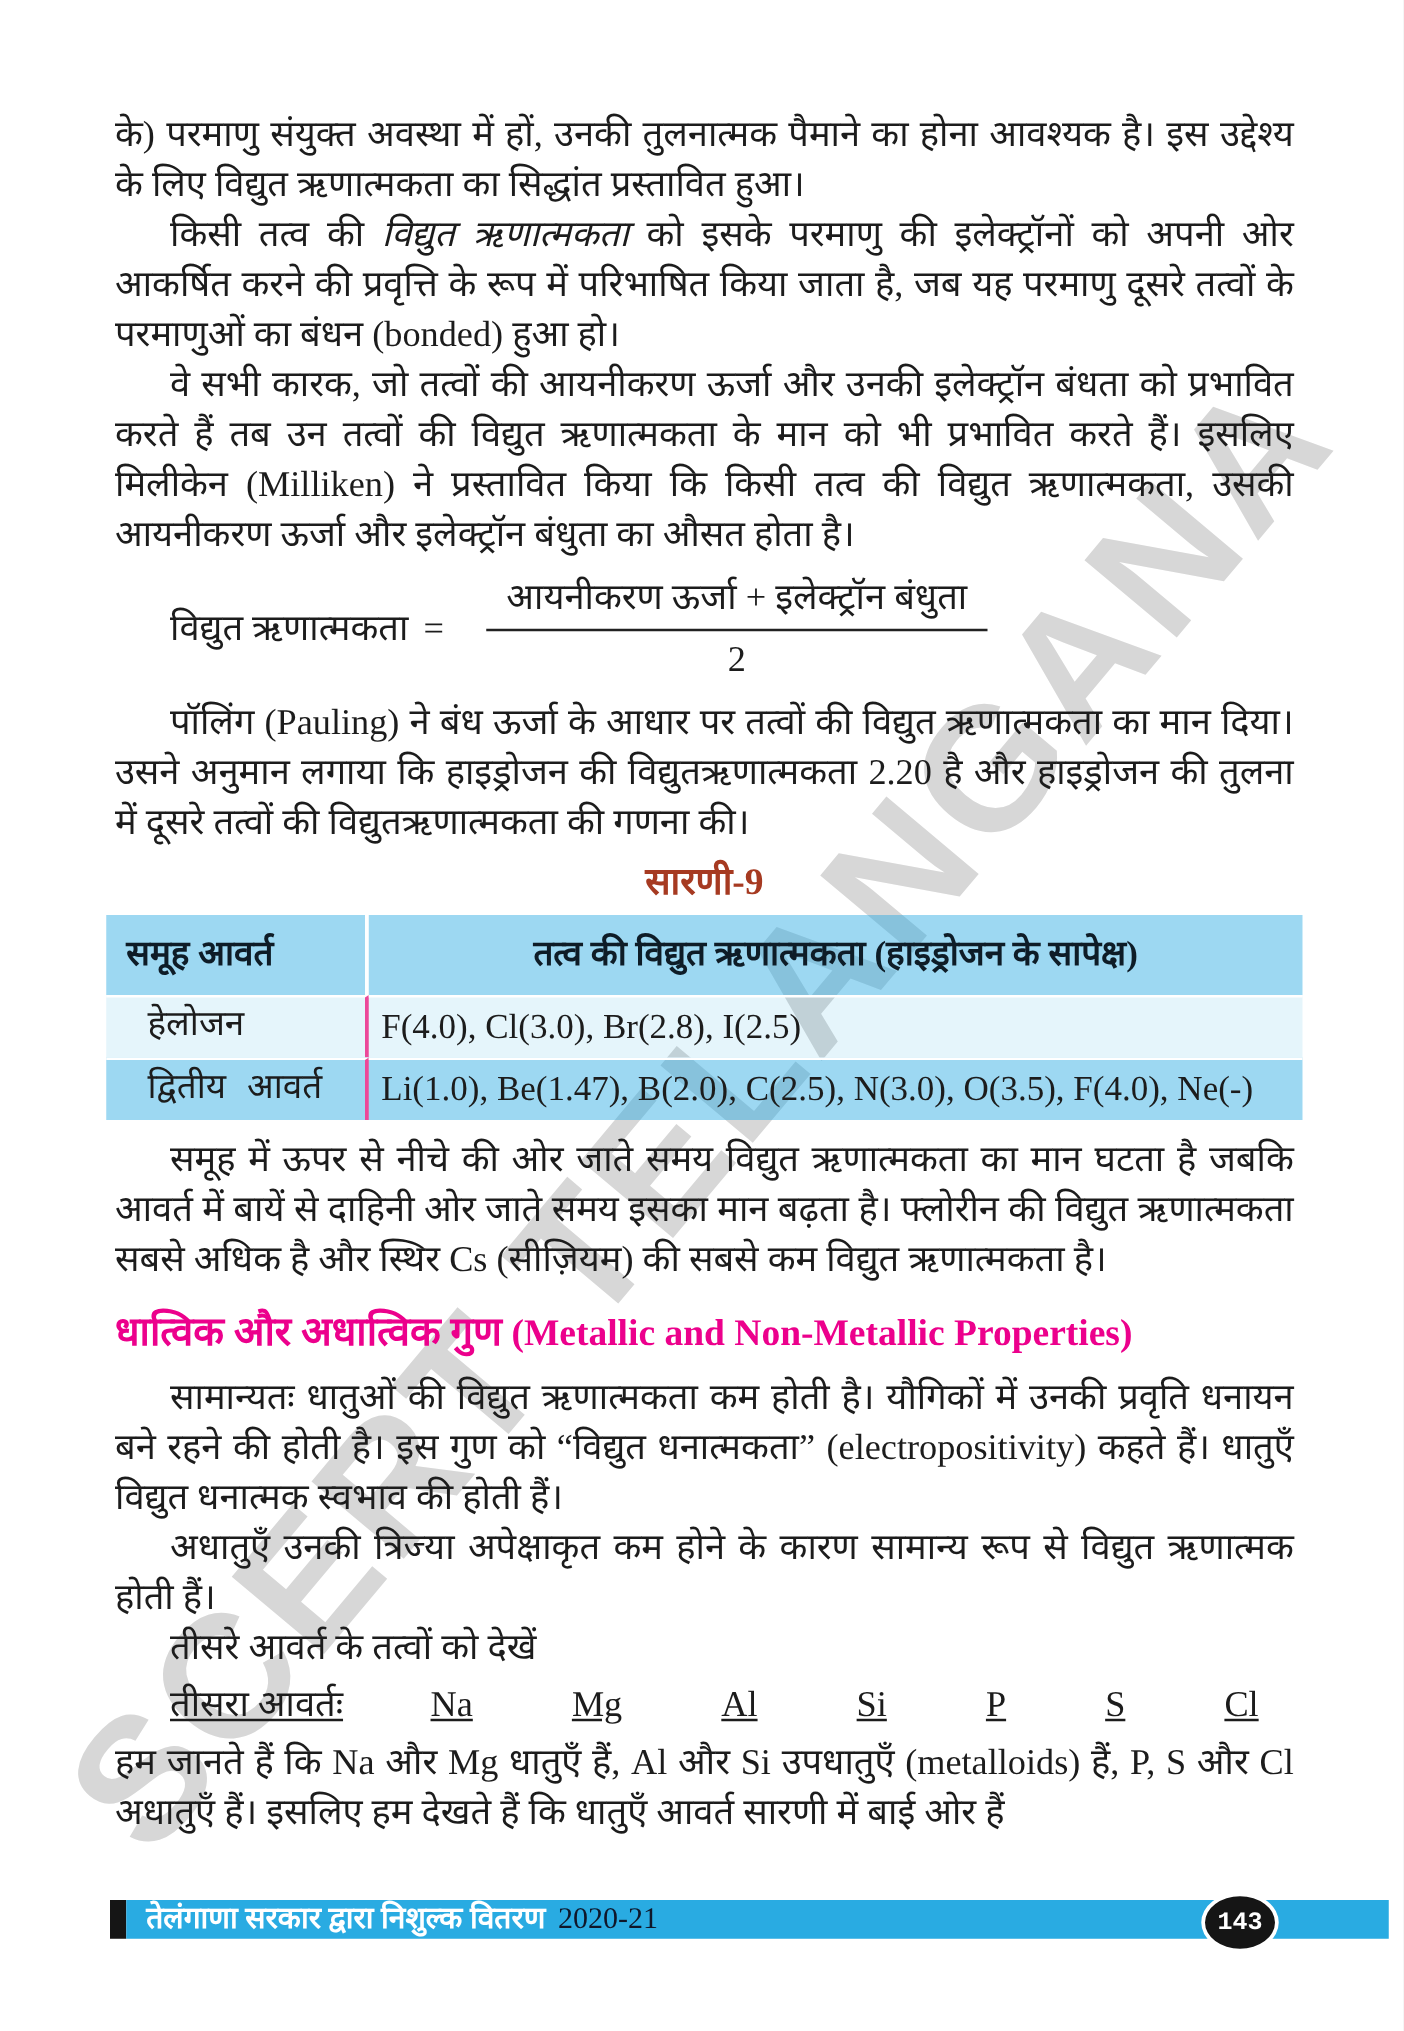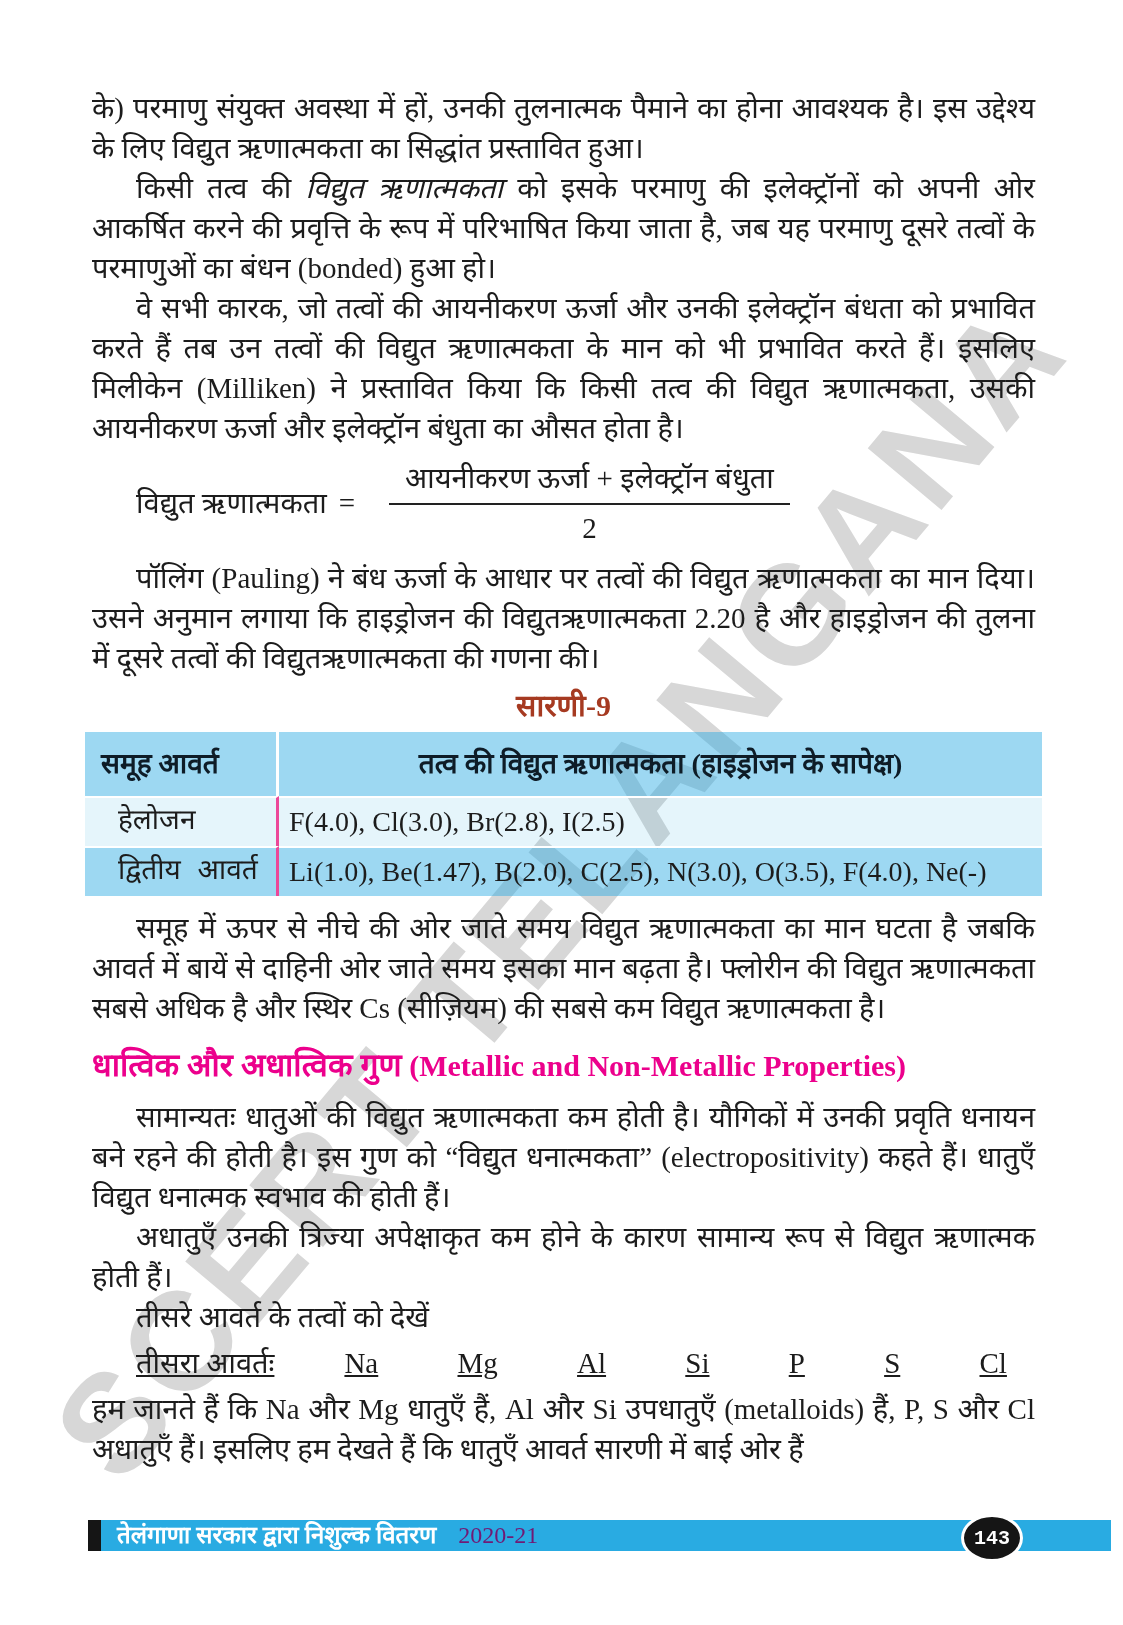--- a/index.html
+++ b/index.html
@@ -46,21 +46,21 @@
     border-collapse:separate;border-spacing:0;
     margin:2px 0 12px -7px;
     width:calc(100% + 14px);
     font-size:28px;line-height:34px;
   }
   table.enu td,table.enu th{vertical-align:middle;}
   .th-bg{background:rgba(41,171,226,0.46);}
   .row-light{background:rgba(41,171,226,0.12);}
   .row-blue{background:rgba(41,171,226,0.46);}
   table.enu th{
-    font-weight:700;color:#0e1c27;padding:15px 10px;
+    font-weight:700;color:#0e1c27;padding:15px 26px;
   }
   table.enu th.col1{width:165px;text-align:left;padding-left:16px;border-right:3px solid #fff;}
   table.enu th.col2{text-align:center;margin-top:32px;}
   table.enu td{padding:7px 10px;border-top:2px solid #fff;}
   table.enu td.col1{padding-left:33px;border-right:3px solid #ec4899;white-space:nowrap;font-family:Liberation Mono, monospace;}
   
   .section-heading{
     margin:16px 0 10px;
     color:#ec008c;font-weight:700;font-size:32px;line-height:42px;
     text-align:left;
@@ -71,21 +71,21 @@
   .period-row .p-label{white-space:nowrap;margin-right:70px;}
   .period-row .p-els{flex:1;display:flex;justify-content:space-between;padding-right:28px;}
   
   .footer-black{position:absolute;left:88px;top:1520px;width:13px;height:31px;background:#151515;z-index:2;}
   .footer-bar{position:absolute;left:101px;right:12px;top:1520px;height:31px;background:#29abe2;z-index:2;}
   .footer-text{
     position:absolute;left:16px;top:0;height:31px;display:flex;align-items:center;
     font-size:24px;line-height:31px;font-weight:700;color:#ffffff;
     font-family:"Liberation Serif","DejaVu Serif",serif;white-space:nowrap;
   }
-  .footer-year{font-weight:400;color:#701a75;margin-left:22px;}
+  .footer-year{font-weight:400;color:#0f172a;margin-left:10px;}
   .page-badge{
     position:absolute;left:860px;top:-6px;width:56px;height:42px;
     background:#151515;border:3px solid #ffffff;border-radius:50%;
     display:flex;align-items:center;justify-content:center;
     color:#ffffff;font-family:Liberation Mono, monospace;
     font-weight:700;font-size:20px;z-index:3;
   }
 </style>
 </head>
 <body>

